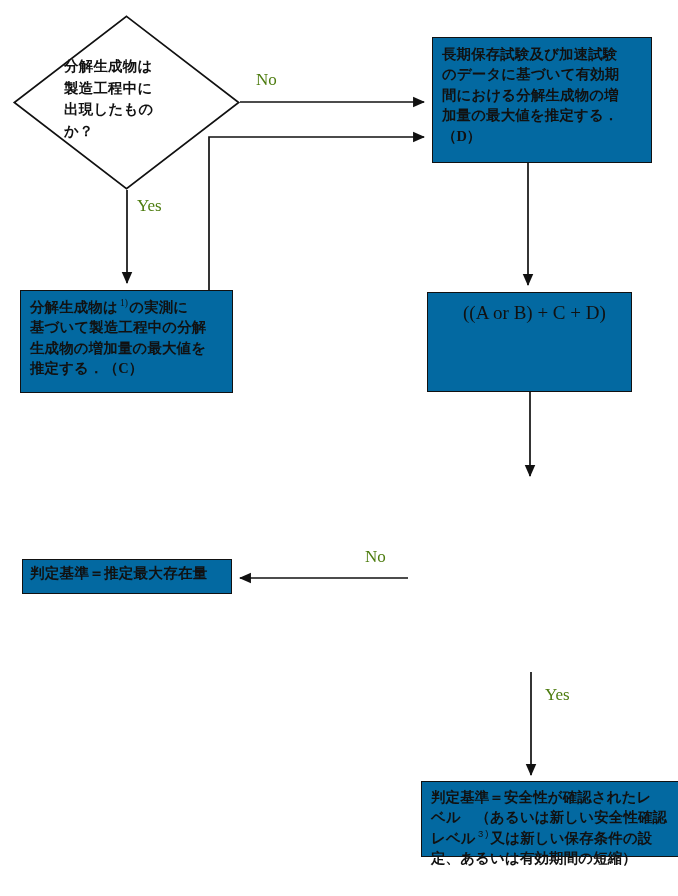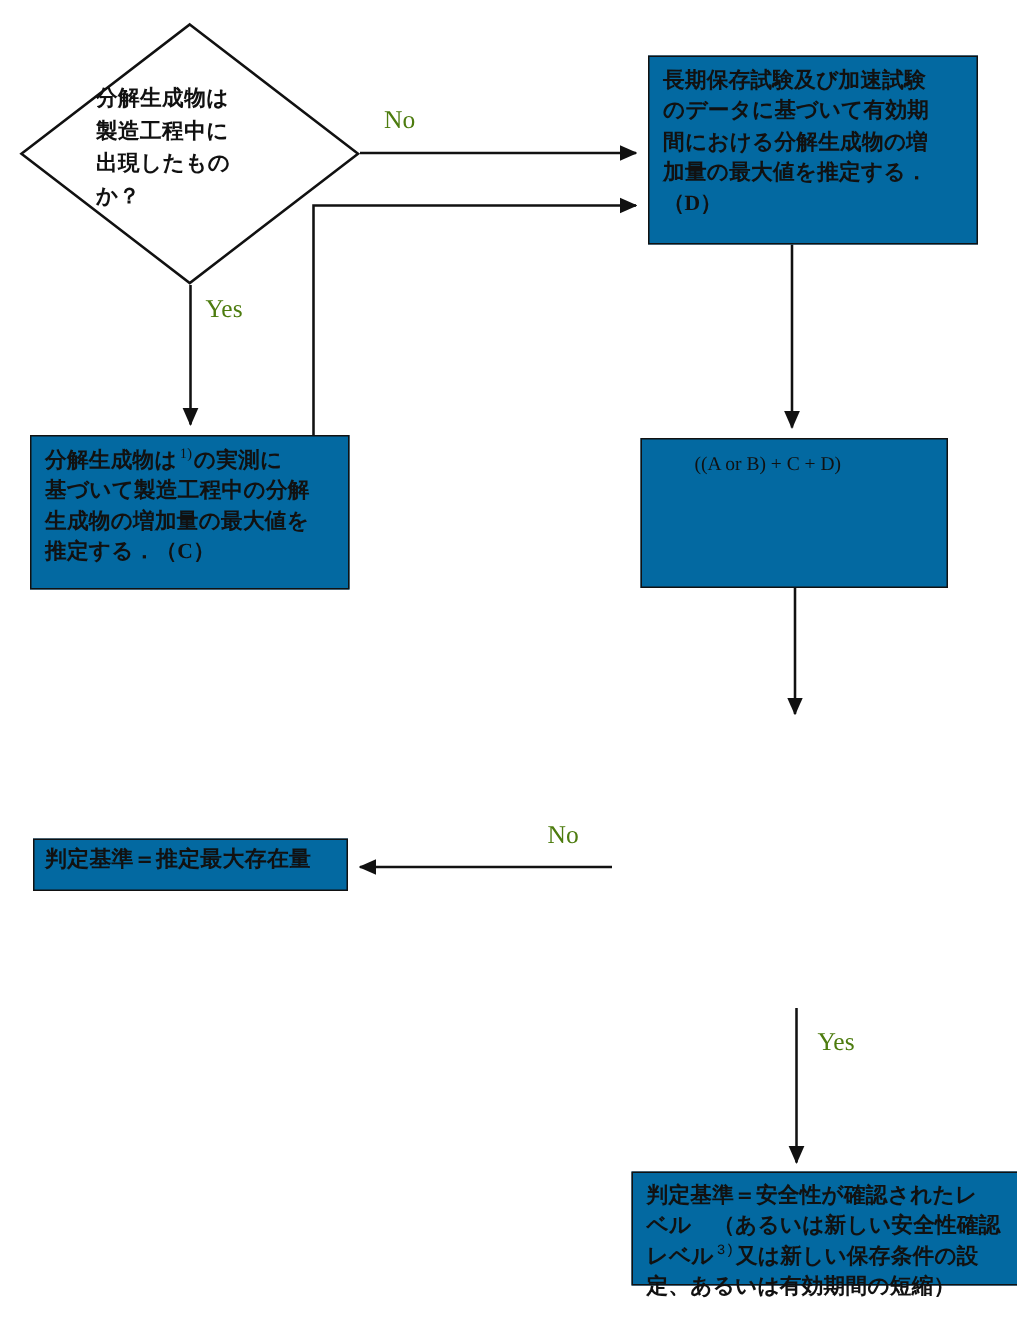--- a/index.html
+++ b/index.html
@@ -45,21 +45,21 @@
     font-weight: 600;
   }
   .box .sub {
     display: block;
     font-size: 14.4px;
     line-height: 1.42;
     font-weight: 600;
   }
   .box .formula {
     display: block;
-    font-size: 13px;
+    font-size: 19px;
     line-height: 1.5;
     padding-left: 26px;
     font-weight: 400;
     font-family: "Liberation Serif", "DejaVu Serif", serif;
   }
   sup.fn {
     font-size: 9.5px;
     vertical-align: super;
     line-height: 0;
     font-weight: 400;

